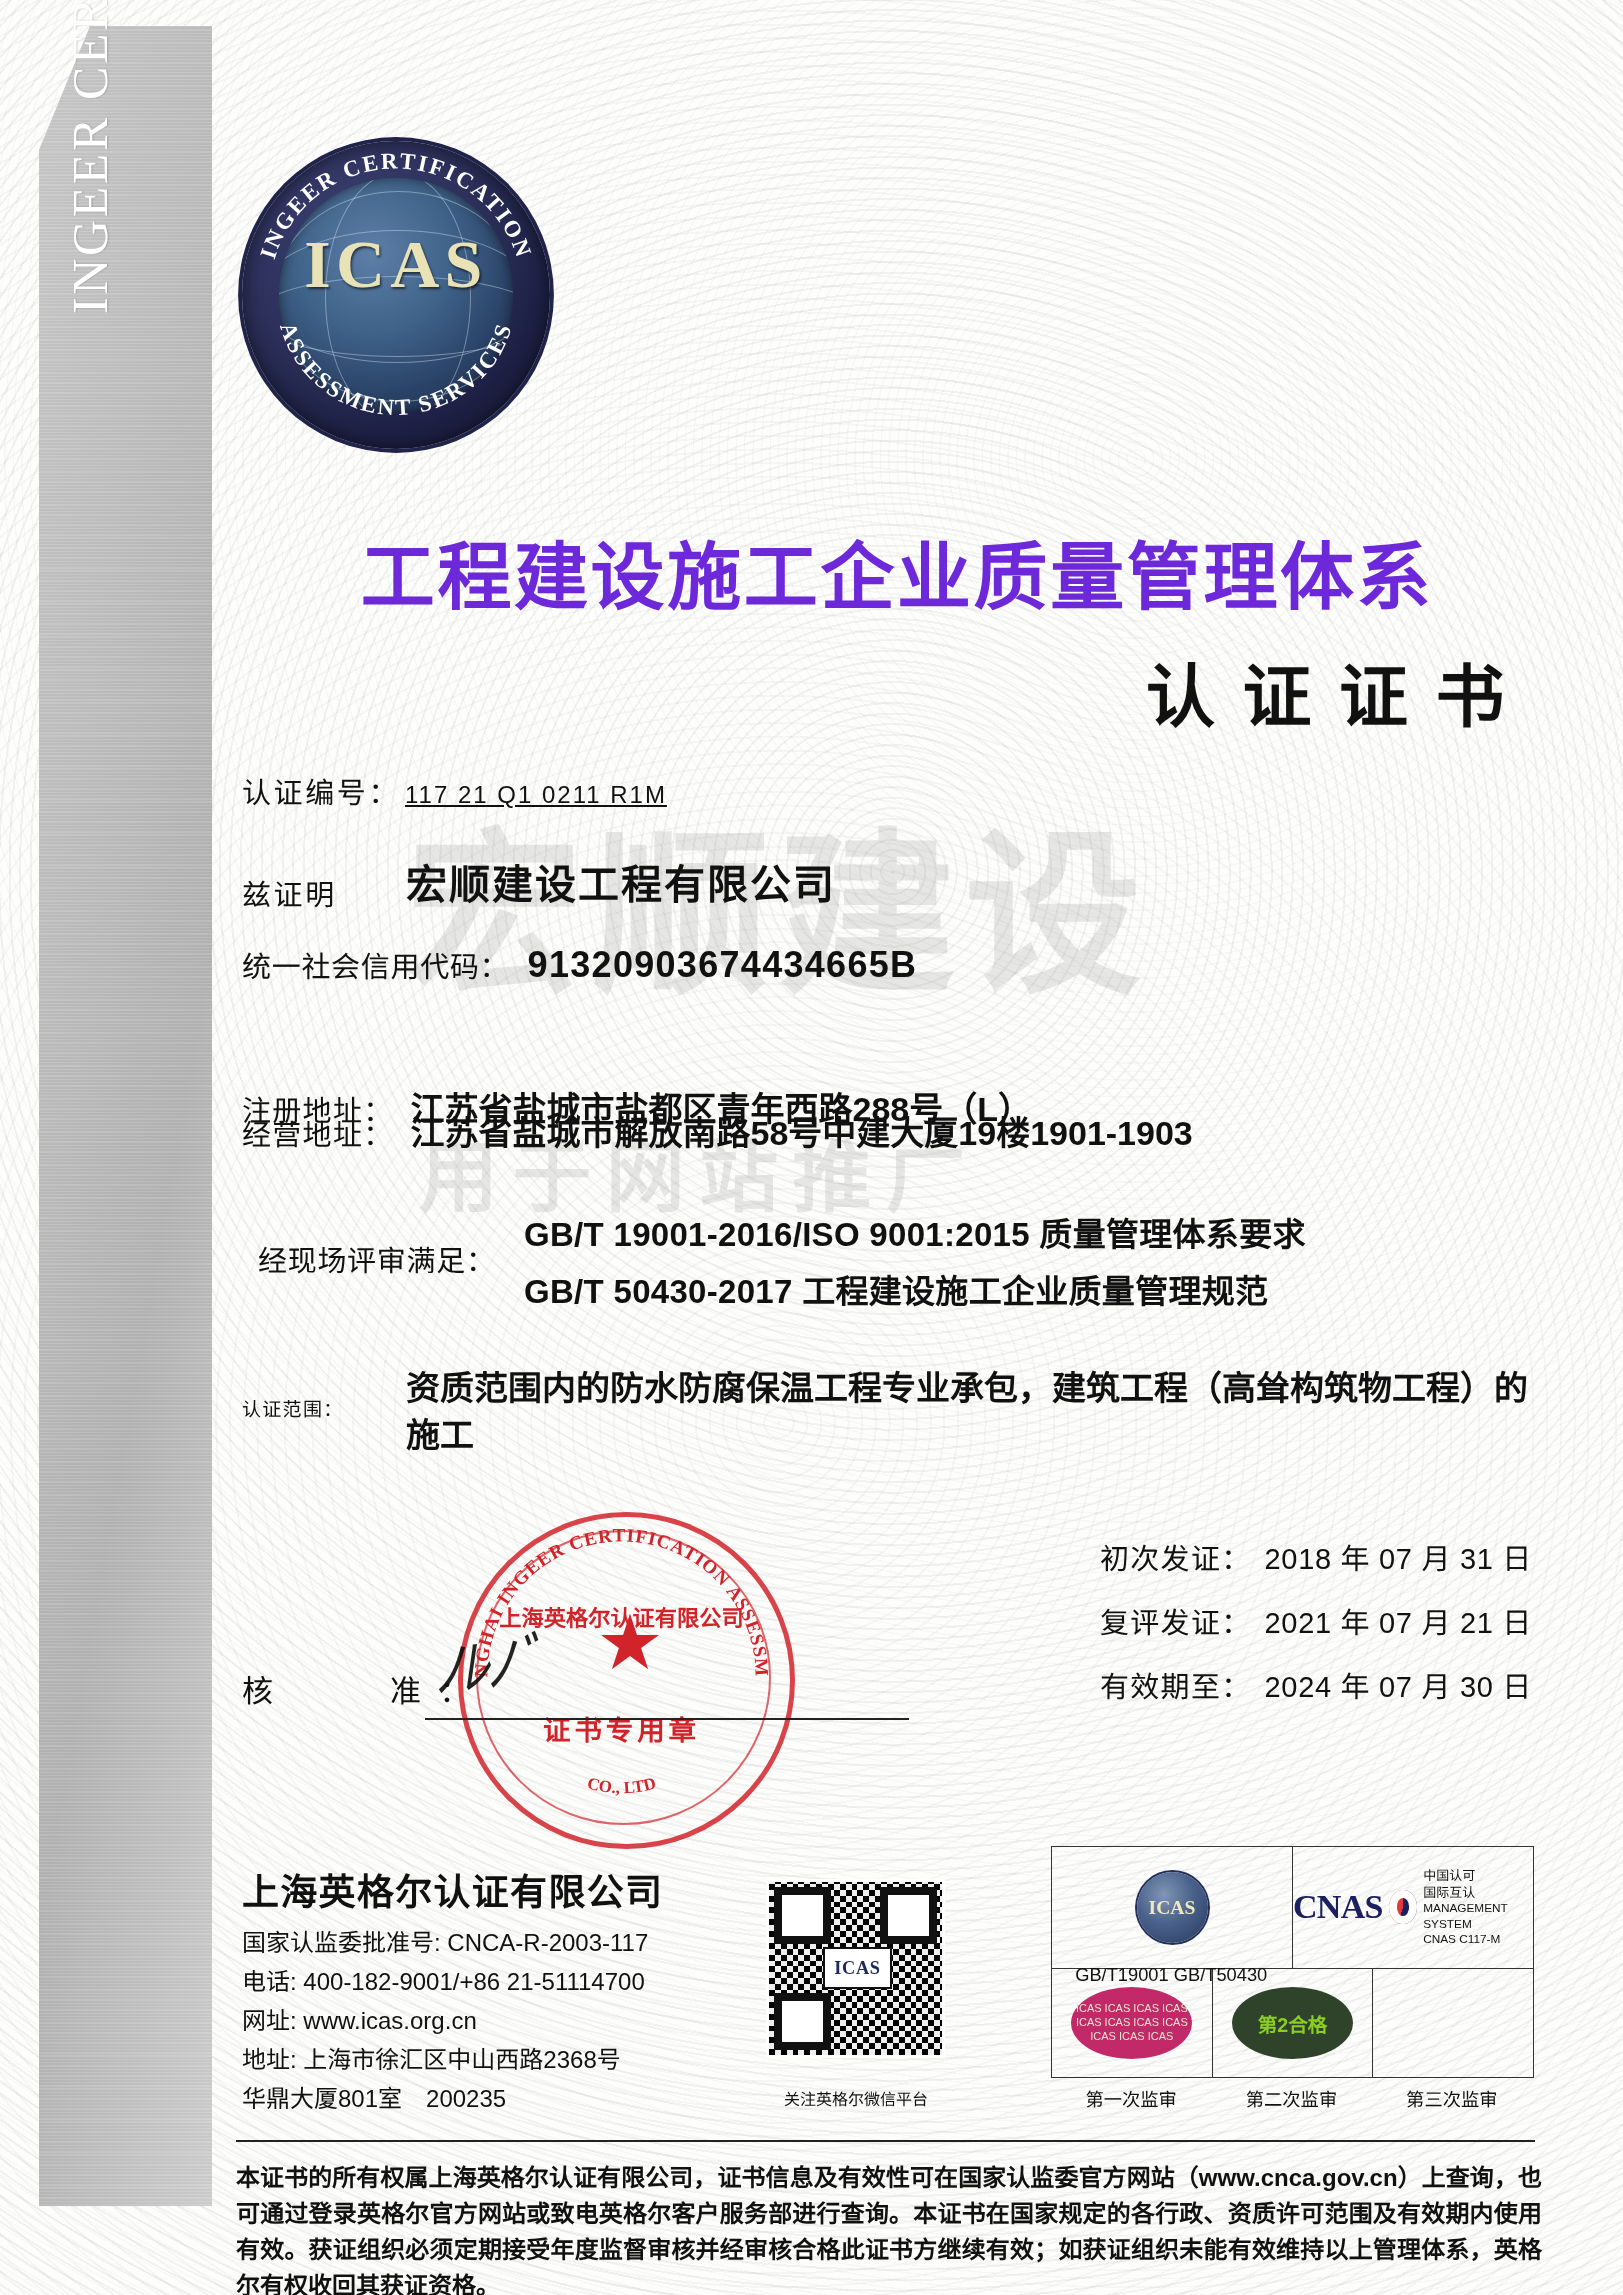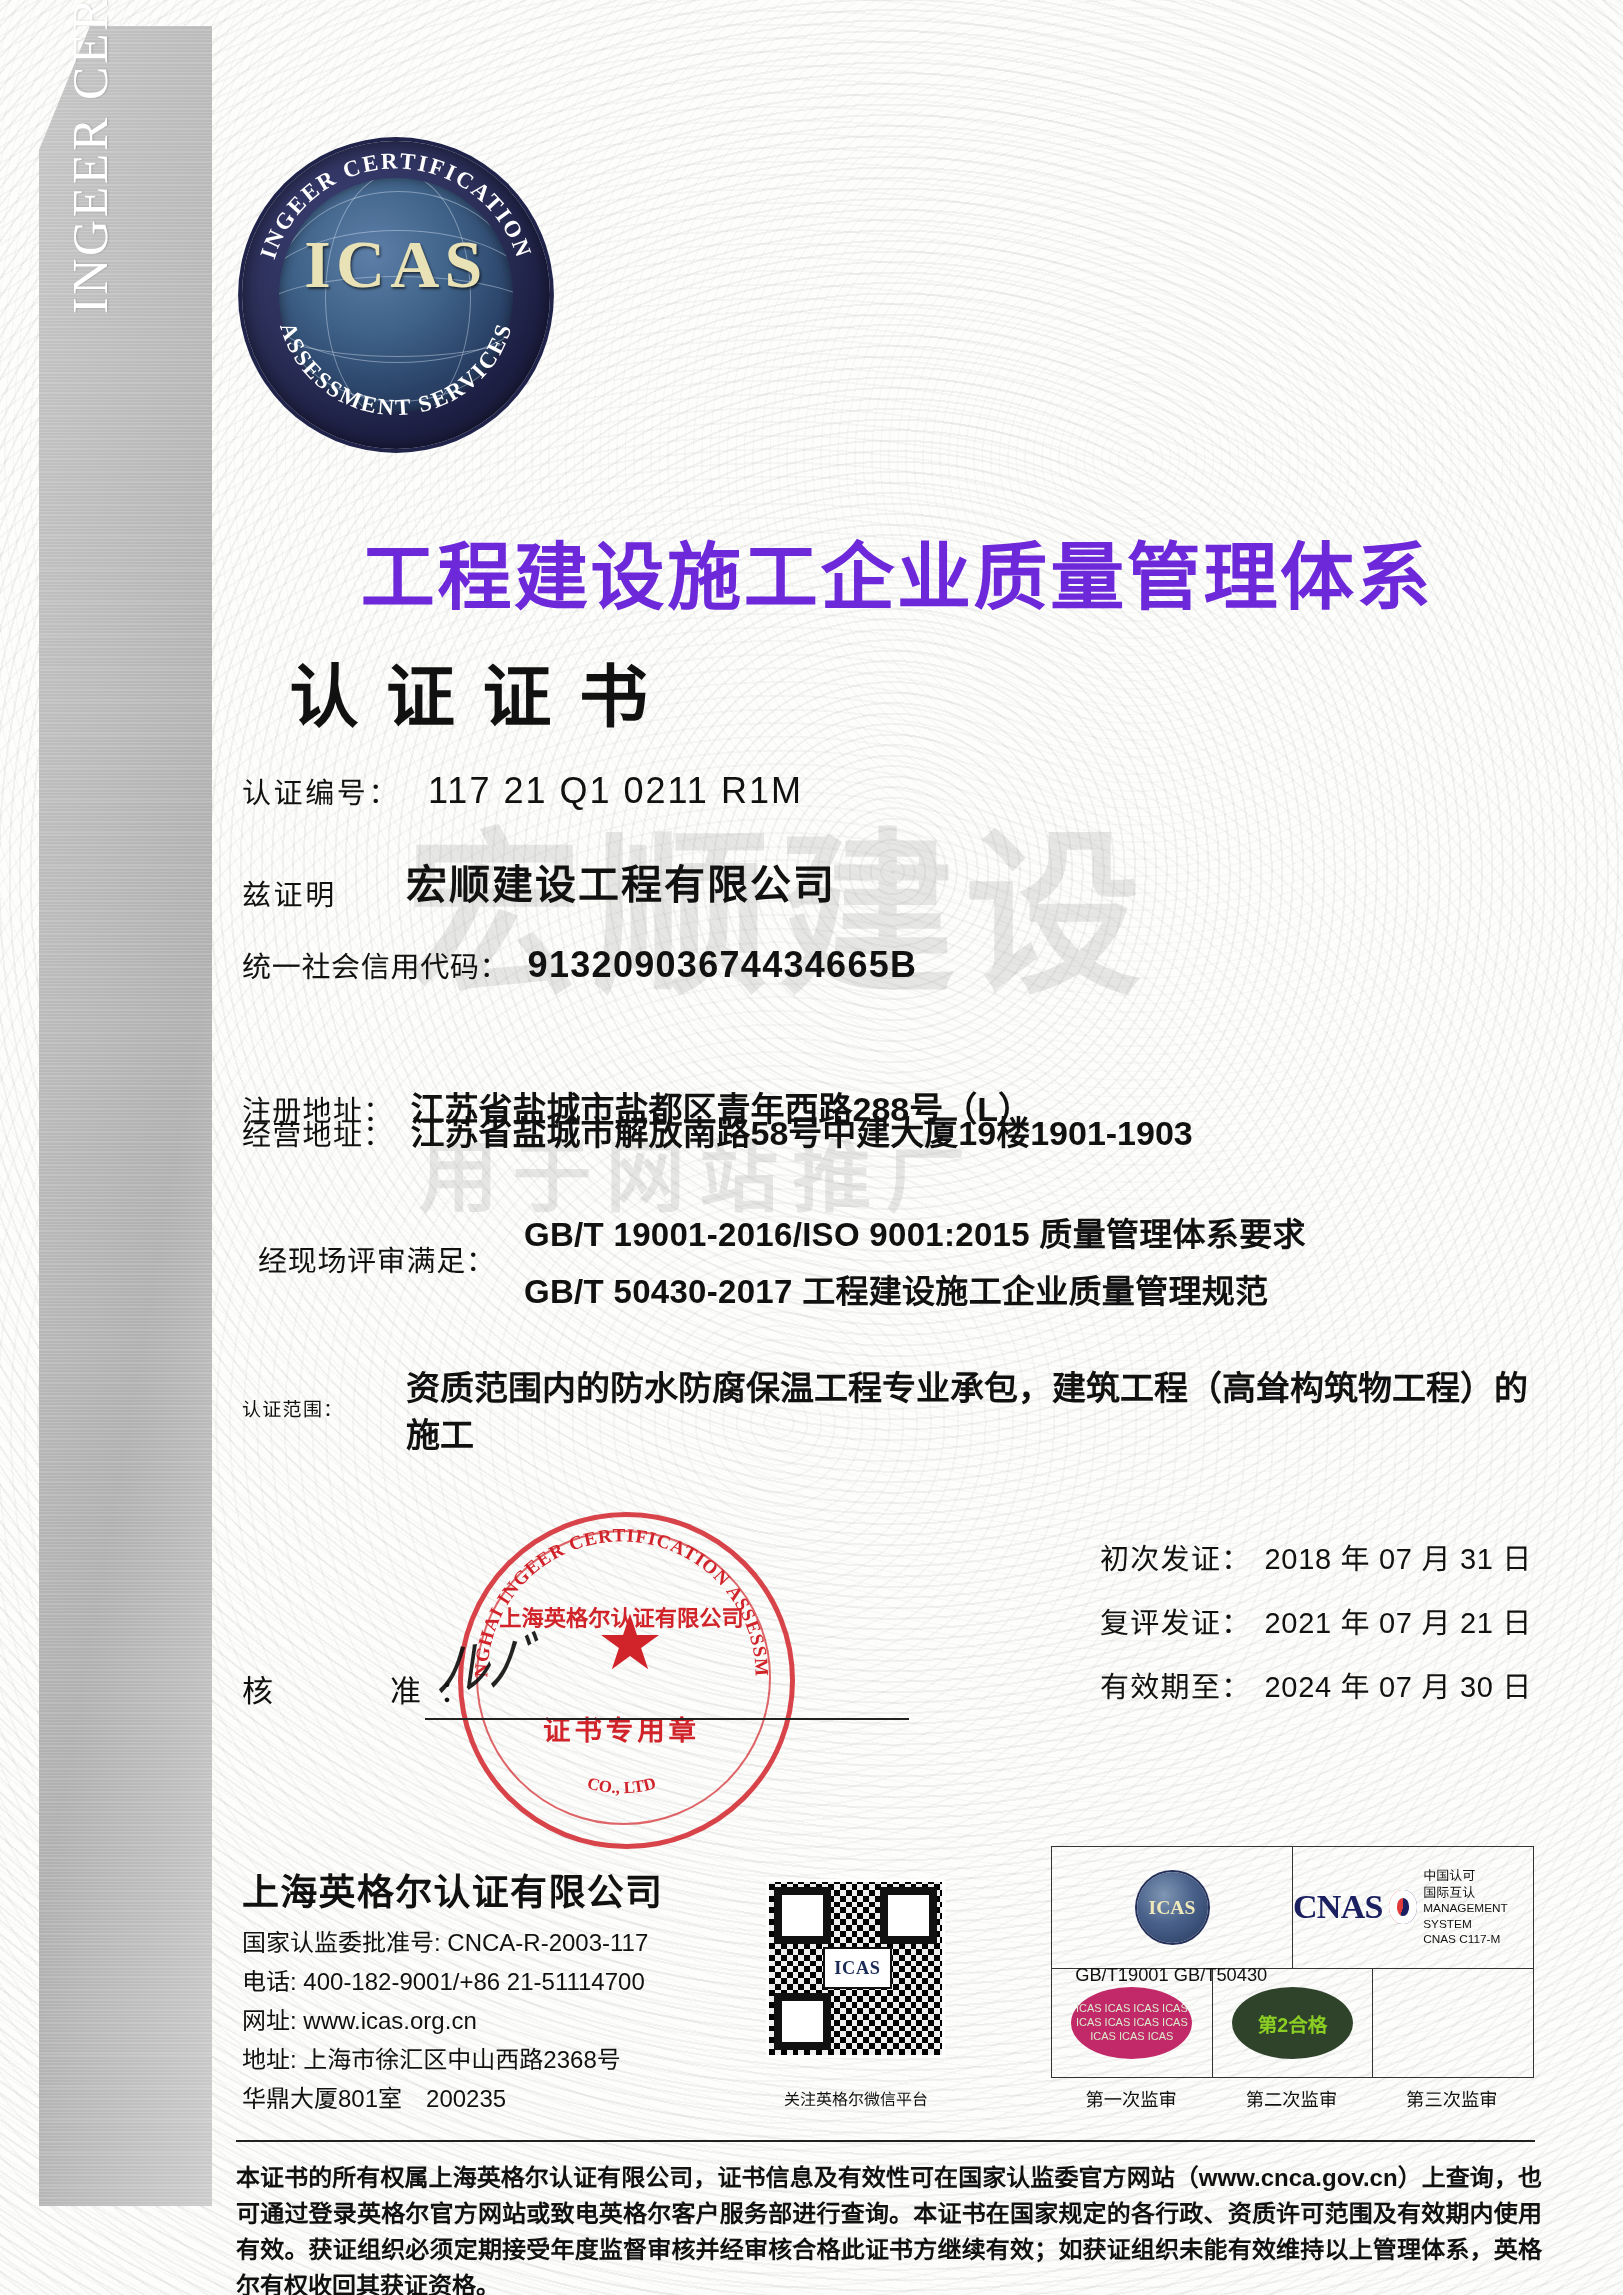--- a/index.html
+++ b/index.html
@@ -160,21 +160,21 @@
     font-weight: 700;
     letter-spacing: 2.6px;
     color: #6d28d9;
     font-family: "DejaVu Sans", sans-serif;
   }
   .title-sub {
     position: absolute;
     left: 262px;
     top: 641px;
     width: 1270px;
-    text-align: left;
+    text-align: right;
     font-size: 69px;
     font-weight: 700;
     letter-spacing: 27.5px;
     color: #111;
     text-indent: 27.5px;
     font-family: "DejaVu Sans", sans-serif;
   }
 
   
   .field {
@@ -184,21 +184,21 @@
     white-space: nowrap;
   }
   .lbl {
     font-size: 29px;
     color: #111;
     letter-spacing: 1.3px;
   }
 
   #cert-no      { left: 242px; top: 769px; }
   #cert-no .lbl { letter-spacing: 2.6px; }
-  #cert-no .num { font-size: 36px; letter-spacing: 2px; margin-left: 28px; }
+  #cert-no .num { font-size: 24px; letter-spacing: 2px; margin-left: 5px; text-decoration: underline; }
 
   #hereby        { left: 242px; top: 871px; }
   #hereby .lbl   { letter-spacing: 2.6px; }
   #company-name  { position: absolute; left: 406px; top: 851px; font-size: 41px; font-weight: 700; letter-spacing: 2px; }
 
   #credit-code       { left: 242px; top: 943px; }
   #credit-code .lbl  { letter-spacing: 0.7px; }
   #credit-code .num  { font-size: 36px; font-weight: 700; letter-spacing: 1.3px; margin-left: 18.3px; }
 
   #reg-addr      { left: 242px; top: 1041px; margin-top: 41px; }

